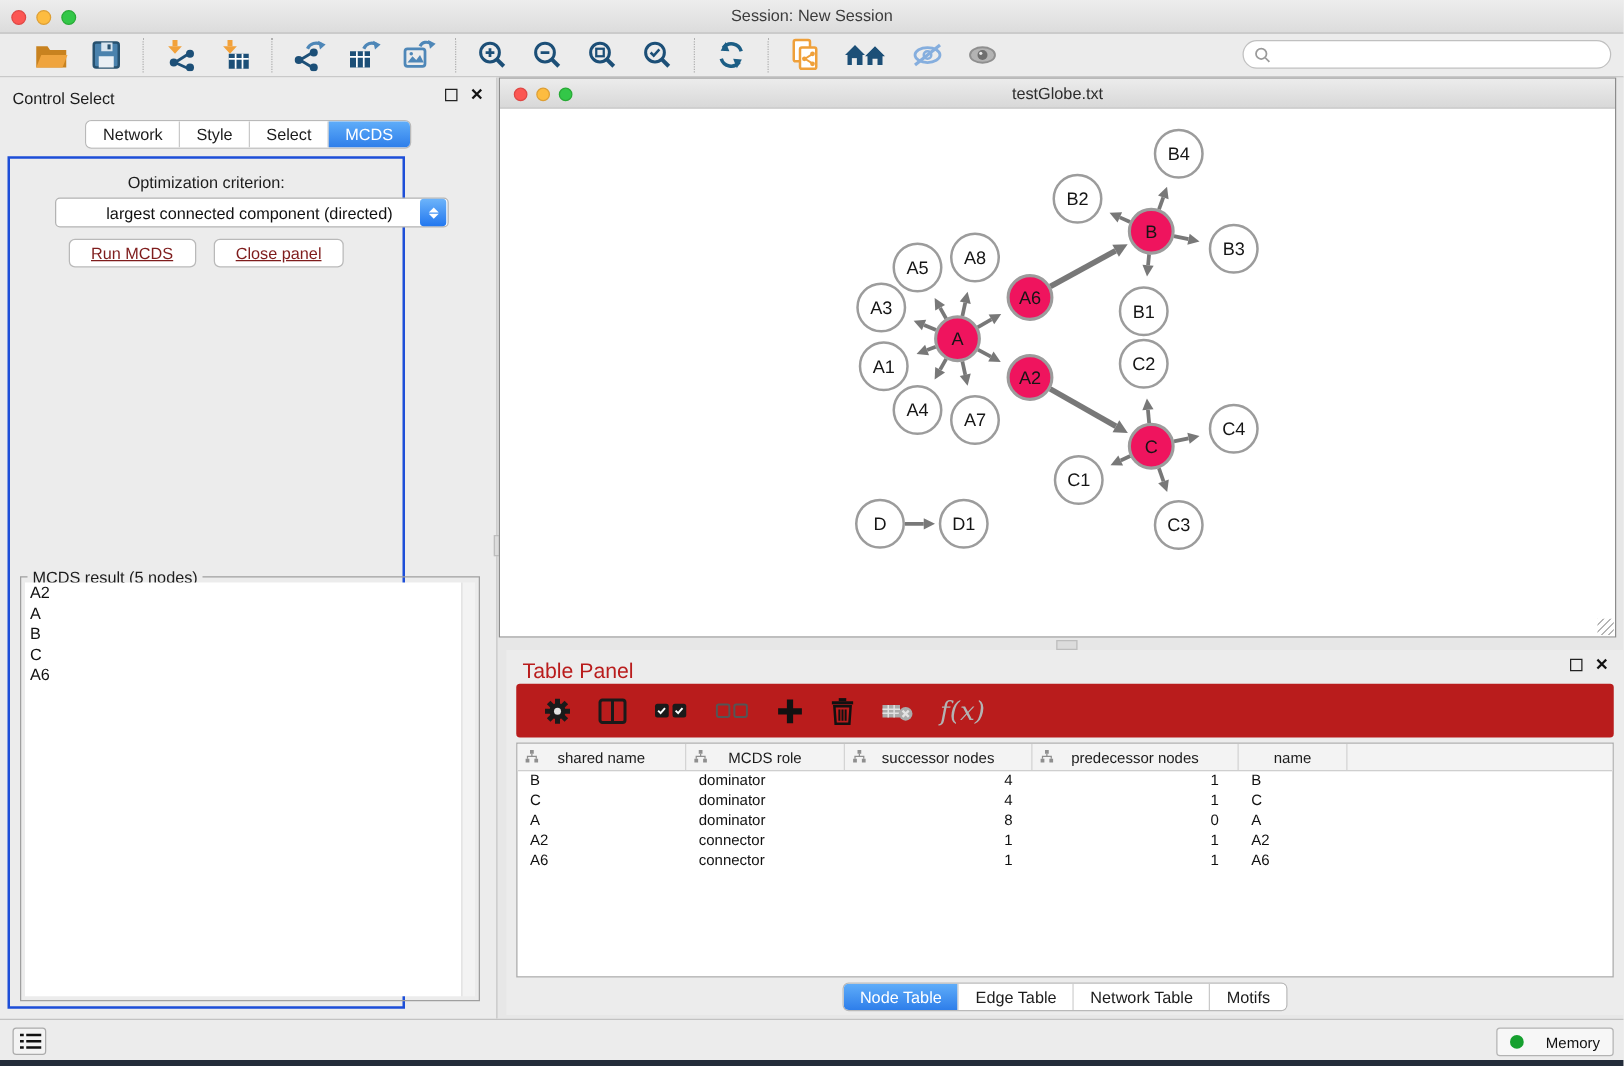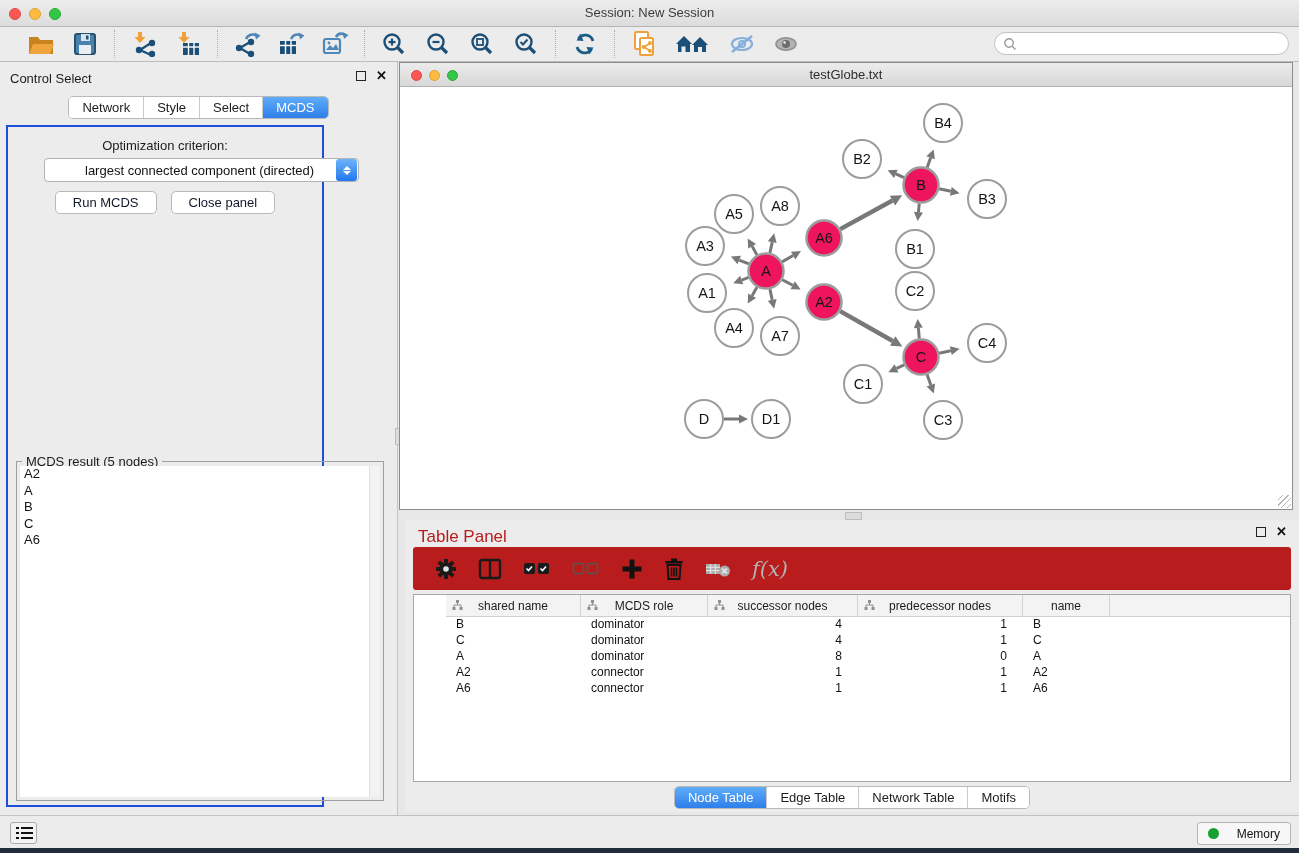--- a/index.html
+++ b/index.html
@@ -46,21 +46,21 @@
   .opt-label { position:absolute; top:11px; width:100%; text-align:center; font-size:13px; color:#1c1c1c; }
   .criterion { position:absolute; top:31px; left:36px; width:315px; height:24px; background:#fff;
     border:1px solid #b3b3b3; border-radius:4px; display:flex; align-items:center; }
   .criterion-text { flex:1; padding-left:0; font-size:13px; color:#111; white-space:nowrap;margin-left:40px; }
   .stepper { width:21px; height:22px; margin-right:1px; border-radius:3px;
     background:linear-gradient(#6db4fa,#2277ef); display:flex; flex-direction:column; align-items:center; justify-content:center; gap:1px; }
   .stepper span { width:0; height:0; border-left:4px solid transparent; border-right:4px solid transparent; }
   .stepper .up { border-bottom:4px solid #fff; }
   .stepper .dn { border-top:4px solid #fff; }
   .cp-buttons { position:absolute; top:64px; left:0; width:100%; display:flex; justify-content:center; gap:14px; }
-  .btn { background:#fff; border:1px solid #b9b9b9; border-radius:5px; padding:3px 17px; font-size:13px; color:#0f172a; }
+  .btn { background:#fff; border:1px solid #b9b9b9; border-radius:5px; padding:3px 17px; font-size:13px; color:#7f1d1d;text-decoration:underline; }
   .result-group { position:absolute; left:8px; top:334px; width:368px; height:340px; border:1px solid #9f9f9f; }
   .result-legend { position:absolute; top:-8px; left:5px; background:#ececec; padding:0 4px; font-size:13px; color:#1c1c1c; }
   .result-list { position:absolute; left:3px; top:4px; right:14px; bottom:3px; background:#fff; overflow:hidden; }
   .result-scroll { position:absolute; top:4px; right:3px; bottom:3px; width:11px; background:#f3f3f3; border-left:1px solid #e0e0e0; }
   .result-item { font-size:13px; color:#111; line-height:16.5px; padding-left:4px; }
 
   
   .network-window { position:absolute; left:399px; top:0; width:894px; height:448px; background:#fff; border:1px solid #8c8c8c; }
   .nw-titlebar { position:relative; height:24px; background:linear-gradient(#ececec,#d8d8d8); border-bottom:1px solid #b2b2b2;
     text-align:center; font-size:13px; color:#2d2d2d; line-height:23px; }
@@ -73,21 +73,21 @@
   .h-grip { position:absolute; left:845px; top:450px; width:17px; height:8px; background:#dcdcdc; border:1px solid #bdbdbd; }
 
   
   .table-panel { position:absolute; left:405px; top:458px; width:894px; height:292px; background:#ececec; }
   .tp-title { position:absolute; left:13px; top:7px; font-size:17px; color:#b91c1c; }
   .tp-btns { position:absolute; right:12px; top:7px; display:flex; gap:10px; align-items:center; }
   .tp-toolbar { position:absolute; left:8px; top:27px; right:8px; height:43px; background:#b91c1c; border-radius:3px;
     display:flex; align-items:center; gap:21px; padding-left:22px; }
   .tp-tool { display:flex; align-items:center; justify-content:center; }
   .fx { font-family:"DejaVu Serif",serif; font-style:italic; font-size:21px; color:#b3b3b3; }
-  .tp-table { position:absolute; left:8px; top:74px; right:8px; bottom:30px; background:#fff; border:1px solid #a8a8a8; overflow:hidden;padding-left:32px; }
+  .tp-table { position:absolute; left:8px; top:74px; right:8px; bottom:30px; background:#fff; border:1px solid #a8a8a8; overflow:hidden; }
   .thead { display:grid; grid-template-columns:135px 127px 150px 165px 87px 1fr; height:22px; background:#f3f3f3; border-bottom:1px solid #cfcfcf; }
   .th { position:relative; border-right:1px solid #d4d4d4; display:flex; align-items:center; justify-content:center; font-size:12px; color:#1c1c1c; }
   .th:last-child { border-right:none; }
   .th .hier { position:absolute; left:6px; top:5px; }
   .trow { display:grid; grid-template-columns:135px 127px 150px 165px 87px 1fr; height:16px; font-size:12px; color:#111; }
   .tcell { overflow:hidden; white-space:nowrap; }
   .tcell.c0, .tcell.c1, .tcell.c4 { padding-left:10px; }
   .tcell.c2, .tcell.c3 { text-align:right; padding-right:16px; }
   .tp-tabs-row { position:absolute; bottom:3px; left:0; width:100%; display:flex; justify-content:center; }
 

